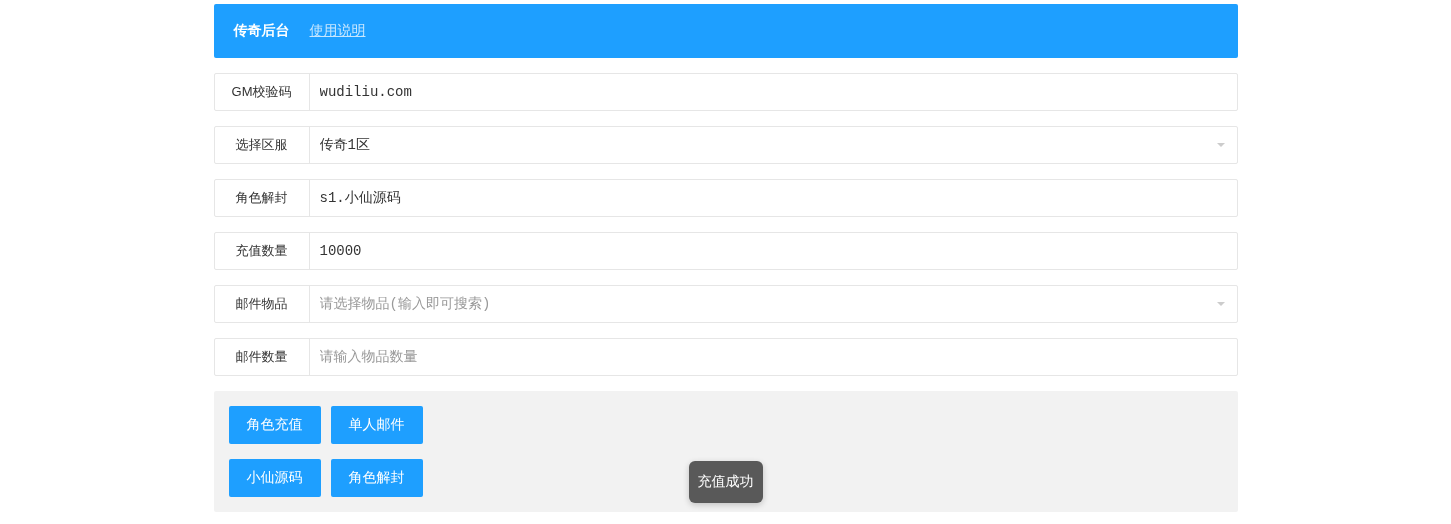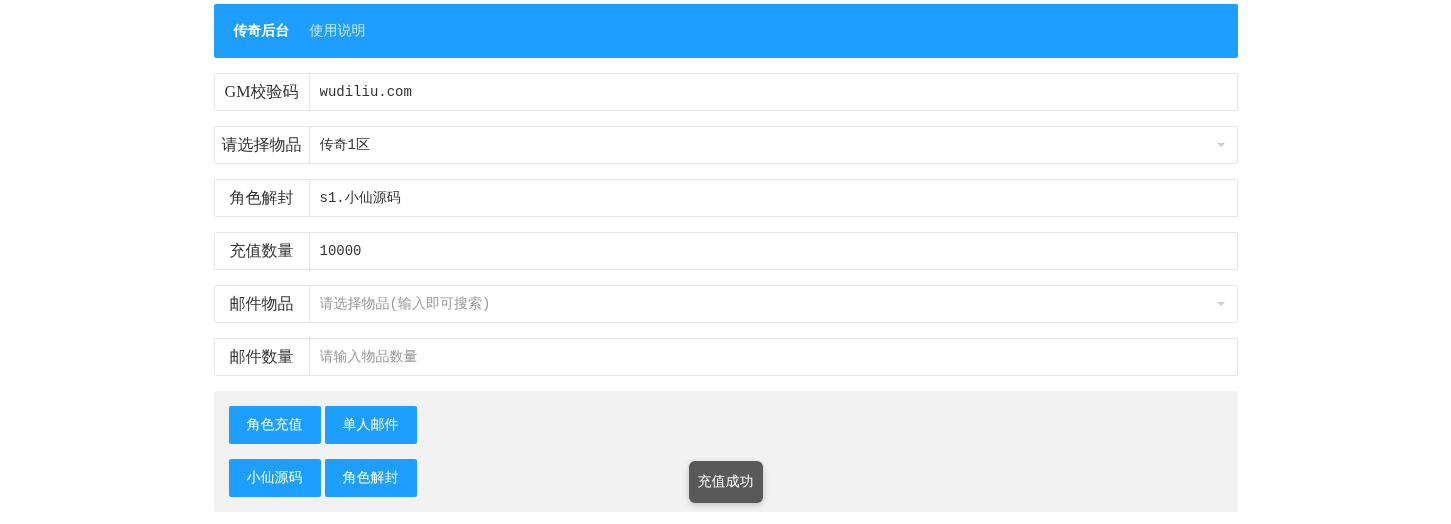--- a/index.html
+++ b/index.html
@@ -29,42 +29,42 @@
       color: #fff;
       margin-right: 20px;
       font-size: 14px;
       cursor: pointer;
     }
     .nav-item.active {
       font-weight: bold;
     }
     .nav-item.inactive {
       opacity: 0.75;
+      text-decoration: underline;
     }
     .form-area {
       margin-top: 15px;
     }
     .form-row {
       display: flex;
       margin-bottom: 15px;
       border: 1px solid #e6e6e6;
       border-radius: 2px;
       background: #fff;
       height: 38px;
     }
     .form-label {
       width: 95px;
       min-width: 95px;
       display: flex;
       align-items: center;
       justify-content: center;
       border-right: 1px solid #e6e6e6;
       color: #333;
-      font-size: 16px;
-      font-family: Liberation Serif, serif;
+      font-size: 13px;
     }
     .form-input-wrap {
       flex: 1;
       display: flex;
       align-items: center;
       position: relative;
     }
     .form-input {
       width: 100%;
       height: 100%;
@@ -91,21 +91,21 @@
       border-top: 4px solid #ccc;
       pointer-events: none;
     }
     .button-area {
       background: #f2f2f2;
       padding: 15px;
       border-radius: 2px;
     }
     .button-row {
       display: flex;
-      gap: 4px;
+      gap: 10px;
       margin-bottom: 15px;
     }
     .button-row:last-child {
       margin-bottom: 0;
     }
     .btn {
       background: #1E9FFF;
       color: #fff;
       border: none;
       padding: 0 18px;
@@ -140,21 +140,21 @@
   <div class="form-area">
 
     <div class="form-row">
       <div class="form-label">GM校验码</div>
       <div class="form-input-wrap">
         <input class="form-input" type="text" value="wudiliu.com" style="">
       </div>
     </div>
 
     <div class="form-row">
-      <div class="form-label">请选择物品</div>
+      <div class="form-label">选择区服</div>
       <div class="form-input-wrap">
         <input class="form-input" type="text" readonly="" value="传奇1区" style="">
         <span class="select-arrow"></span>
       </div>
     </div>
 
     <div class="form-row">
       <div class="form-label">角色解封</div>
       <div class="form-input-wrap">
         <input class="form-input" type="text" value="s1.小仙源码" style="">

